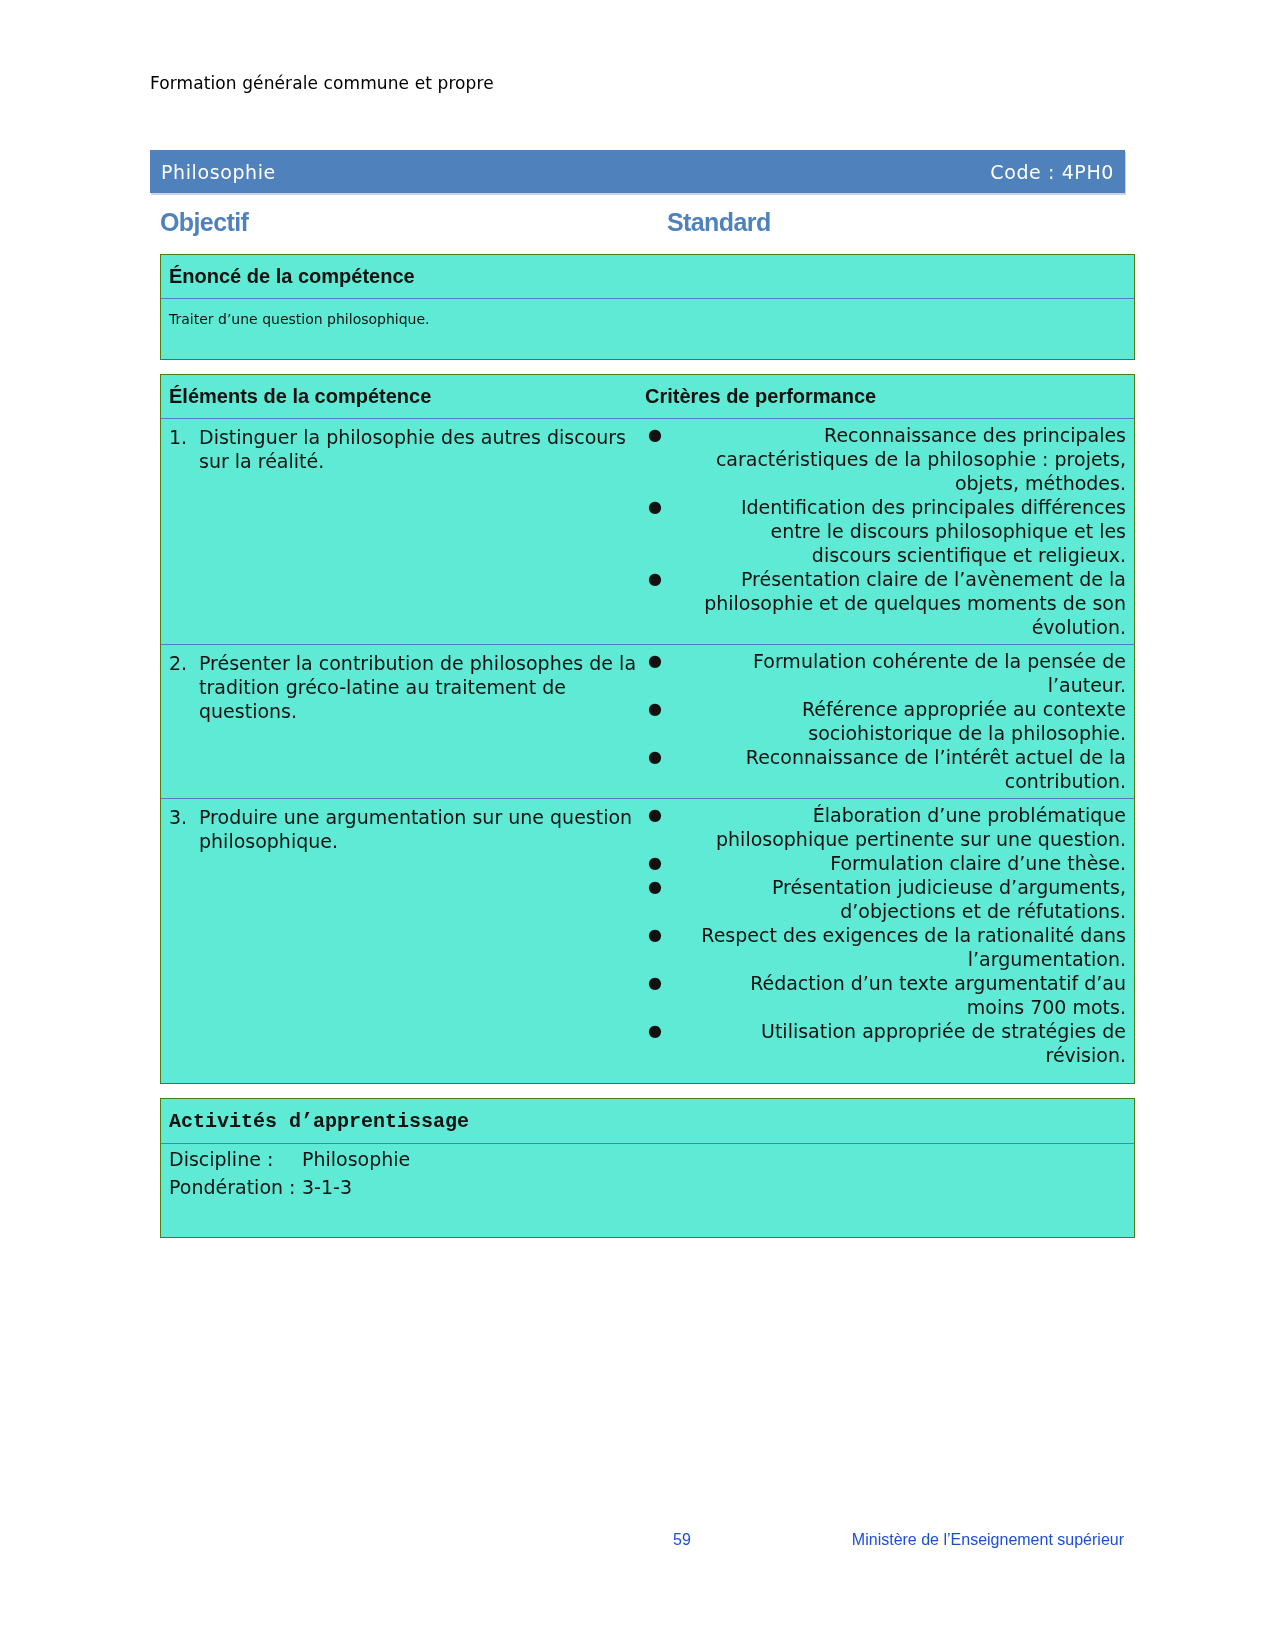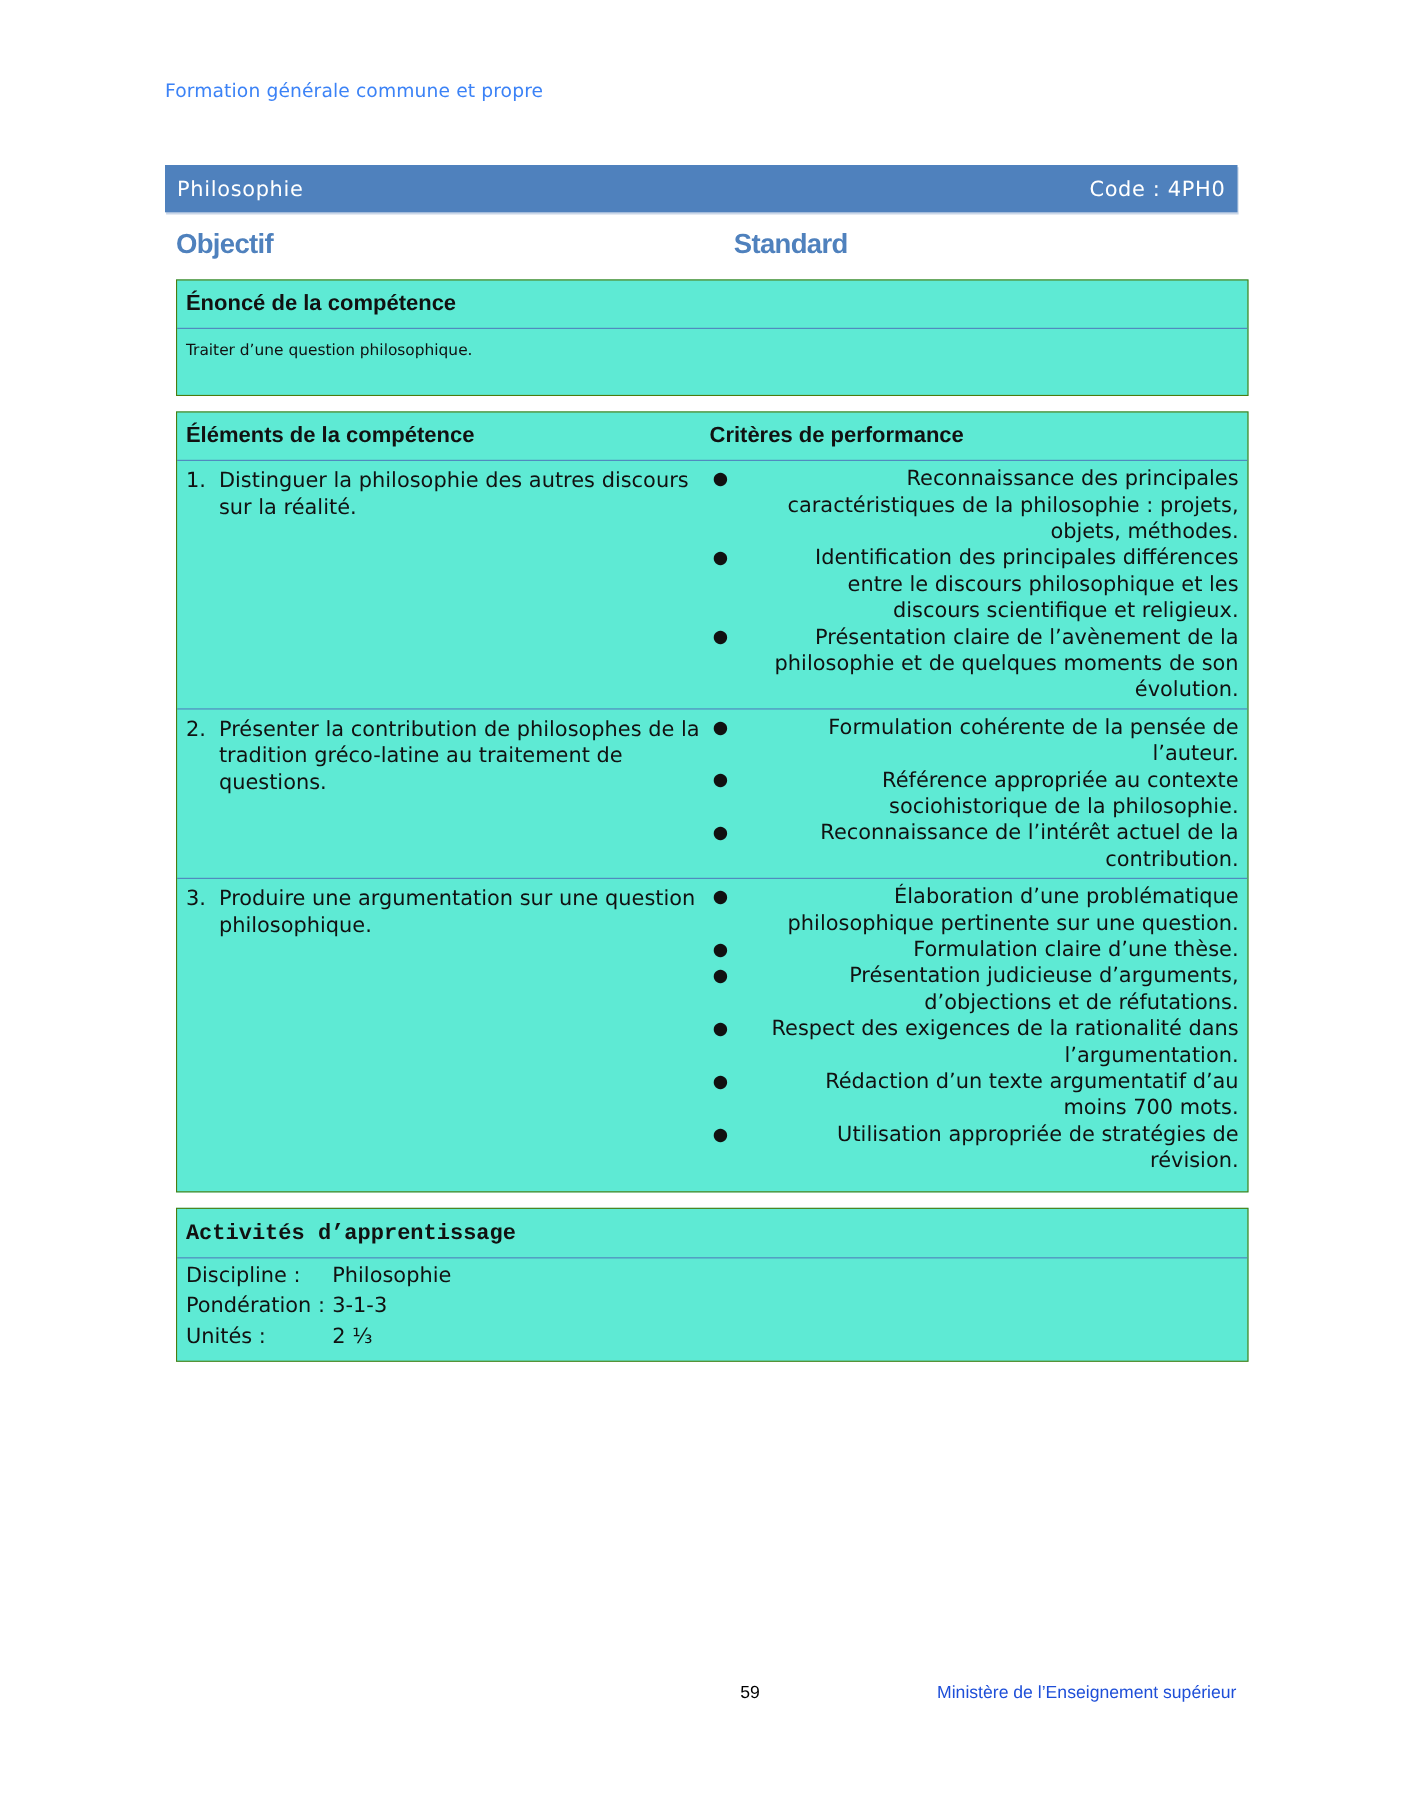--- a/index.html
+++ b/index.html
@@ -1,17 +1,17 @@
 <!DOCTYPE html>
 <html><head>
 <meta charset="utf-8">
 <style>
   html, body { margin: 0; padding: 0; background: #ffffff; }
   body { width: 1275px; height: 1650px; position: relative; font-family: "DejaVu Sans", sans-serif; color: #111; overflow: hidden; }
-  .running-head { position: absolute; left: 150px; top: 73px; font-size: 17px; color: #3b82f6; letter-spacing: 0.1px; }
+  .running-head { position: absolute; left: 150px; top: 73px; font-size: 17px; color: #000000; letter-spacing: 0.1px; }
   .title-bar { position: absolute; left: 150px; top: 150px; width: 975px; height: 43px; background: #4f81bd; color: #fff; display: flex; justify-content: space-between; align-items: center; box-sizing: border-box; padding: 0 11px; font-size: 19px; letter-spacing: 0.6px; box-shadow: 1px 2px 0 #c9d6e8; }
   .type-row { position: absolute; left: 160px; top: 208px; width: 960px; font-family: "Liberation Sans", sans-serif; font-weight: bold; font-size: 25px; color: #4f81bd; letter-spacing: -0.6px; }
   .type-row .std { position: absolute; left: 507px; top: 0; }
   .box { position: absolute; left: 160px; width: 975px; box-sizing: border-box; border: 1px solid #4d7c0f; background: #5eead4; }
   .box .hd { font-family: "Liberation Sans", sans-serif; font-weight: bold; font-size: 20px; color: #111; padding: 0 8px; display: flex; align-items: center; border-bottom: 1.5px solid #4f81bd; box-sizing: border-box; }
   .box .body-text { font-size: 14px; padding: 8px 8px; line-height: 24px; }
   #enonce { top: 254px; height: 106px; }
   #enonce .hd { height: 44px; }
   #elements { top: 374px; height: 710px; }
   #elements .hd { height: 44px; padding: 0; }
@@ -25,21 +25,21 @@
   .crit { display: flex; font-size: 19px; line-height: 24px; }
   .crit .bullet { width: 48px; flex: none; padding-left: 3px; box-sizing: border-box; font-size: 16px; }
   .crit .txt { flex: 1; padding-right: 8px; text-align: right; }
   #row1 { height: 226px; }
   #row2 { height: 154px; }
   #activites { top: 1098px; height: 140px; }
   #activites .hd { height: 45px; font-family: Liberation Mono, monospace; }
   .kv { display: flex; font-size: 19px; line-height: 28px; padding-left: 8px; }
   .kv .k { width: 133px; }
   .kv-wrap { padding-top: 1px; }
-  .footer-page { position: absolute; left: 673px; top: 1531px; font-family: "Liberation Sans", sans-serif; font-size: 16px; color: #000000; }
+  .footer-page { position: absolute; left: 673px; top: 1531px; font-family: "Liberation Sans", sans-serif; font-size: 16px; color: #1d4ed8; }
   .footer-org { position: absolute; right: 151px; top: 1531px; font-family: "Liberation Sans", sans-serif; font-size: 16px; color: #1d4ed8; }
 </style>
 </head>
 <body>
 
 <div class="running-head">Formation générale commune et propre</div>
 
 <div class="title-bar">
   <span>Philosophie</span>
   <span>Code : 4PH0</span>
@@ -141,21 +141,17 @@
   <div class="hd">Activités d’apprentissage</div>
   <div class="kv-wrap">
     <div class="kv">
       <span class="k">Discipline :</span>
       <span>Philosophie</span>
     </div>
     <div class="kv">
       <span class="k">Pondération :</span>
       <span>3-1-3</span>
     </div>
-    <div class="kv">
-      <span class="k">Unités :</span>
-      <span>2 ⅓</span>
-    </div>
   </div>
 </div>
 
 <div class="footer-page">59</div>
 <div class="footer-org">Ministère de l’Enseignement supérieur</div>
 
 </body></html>

